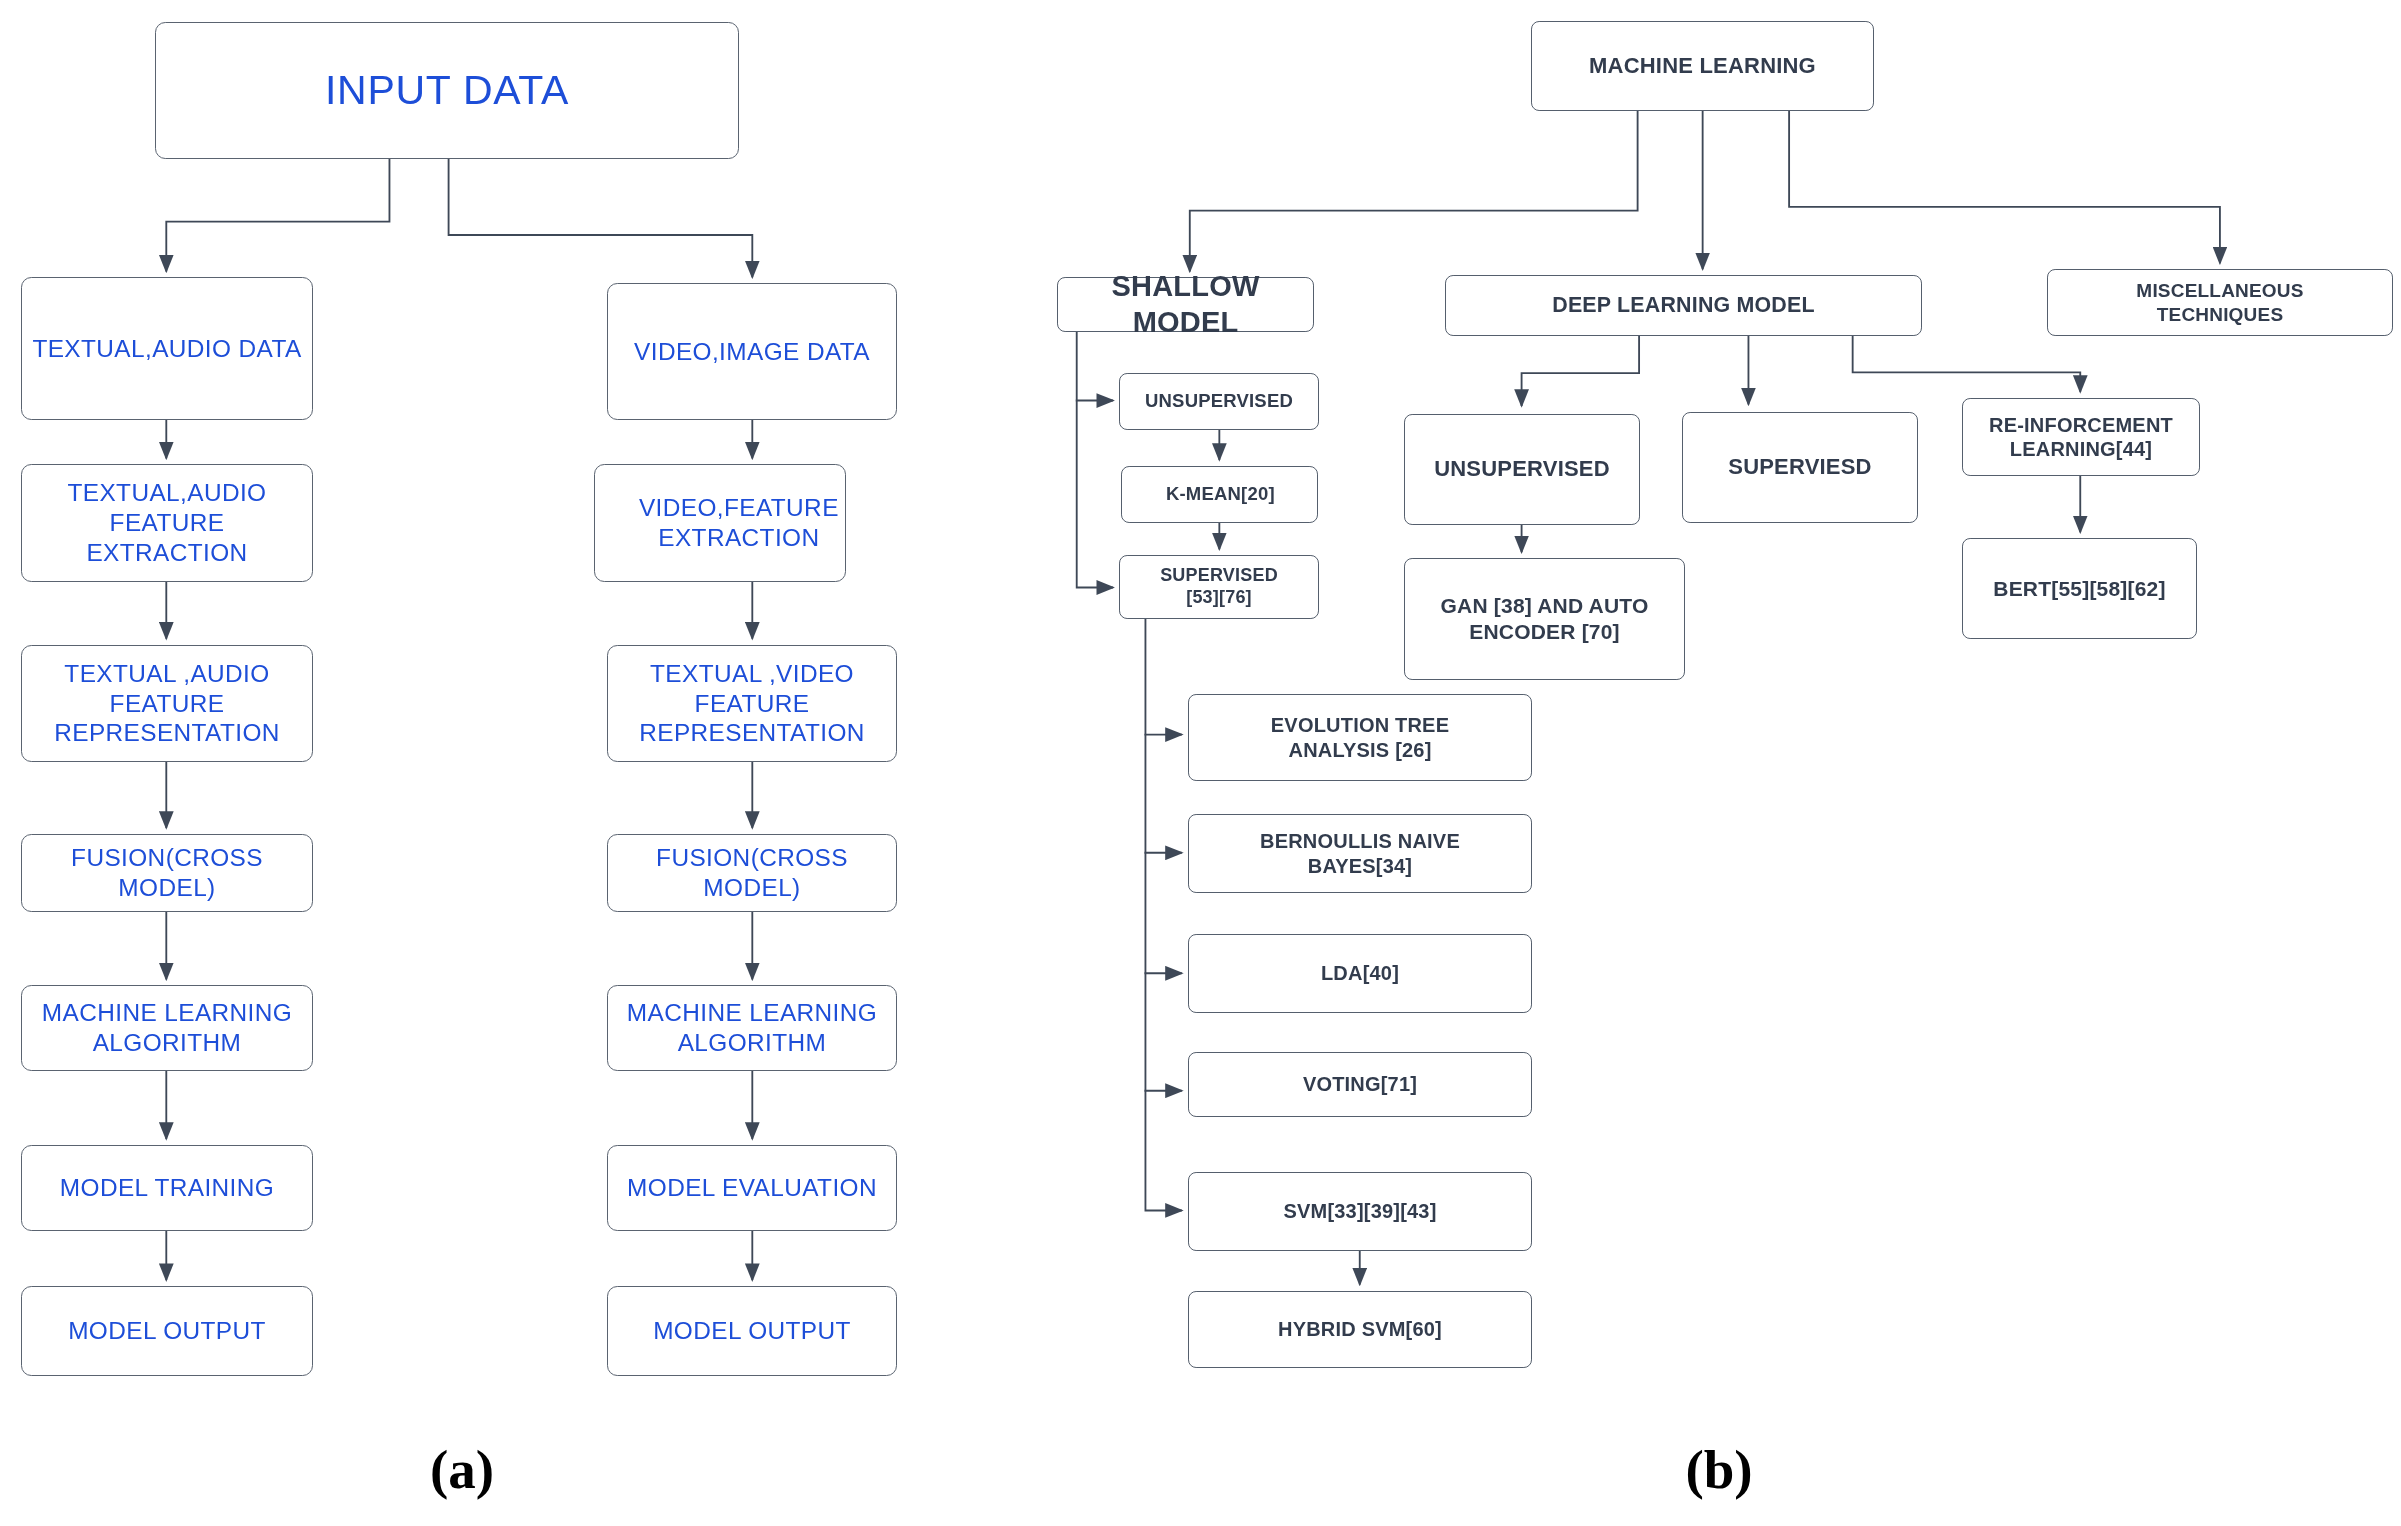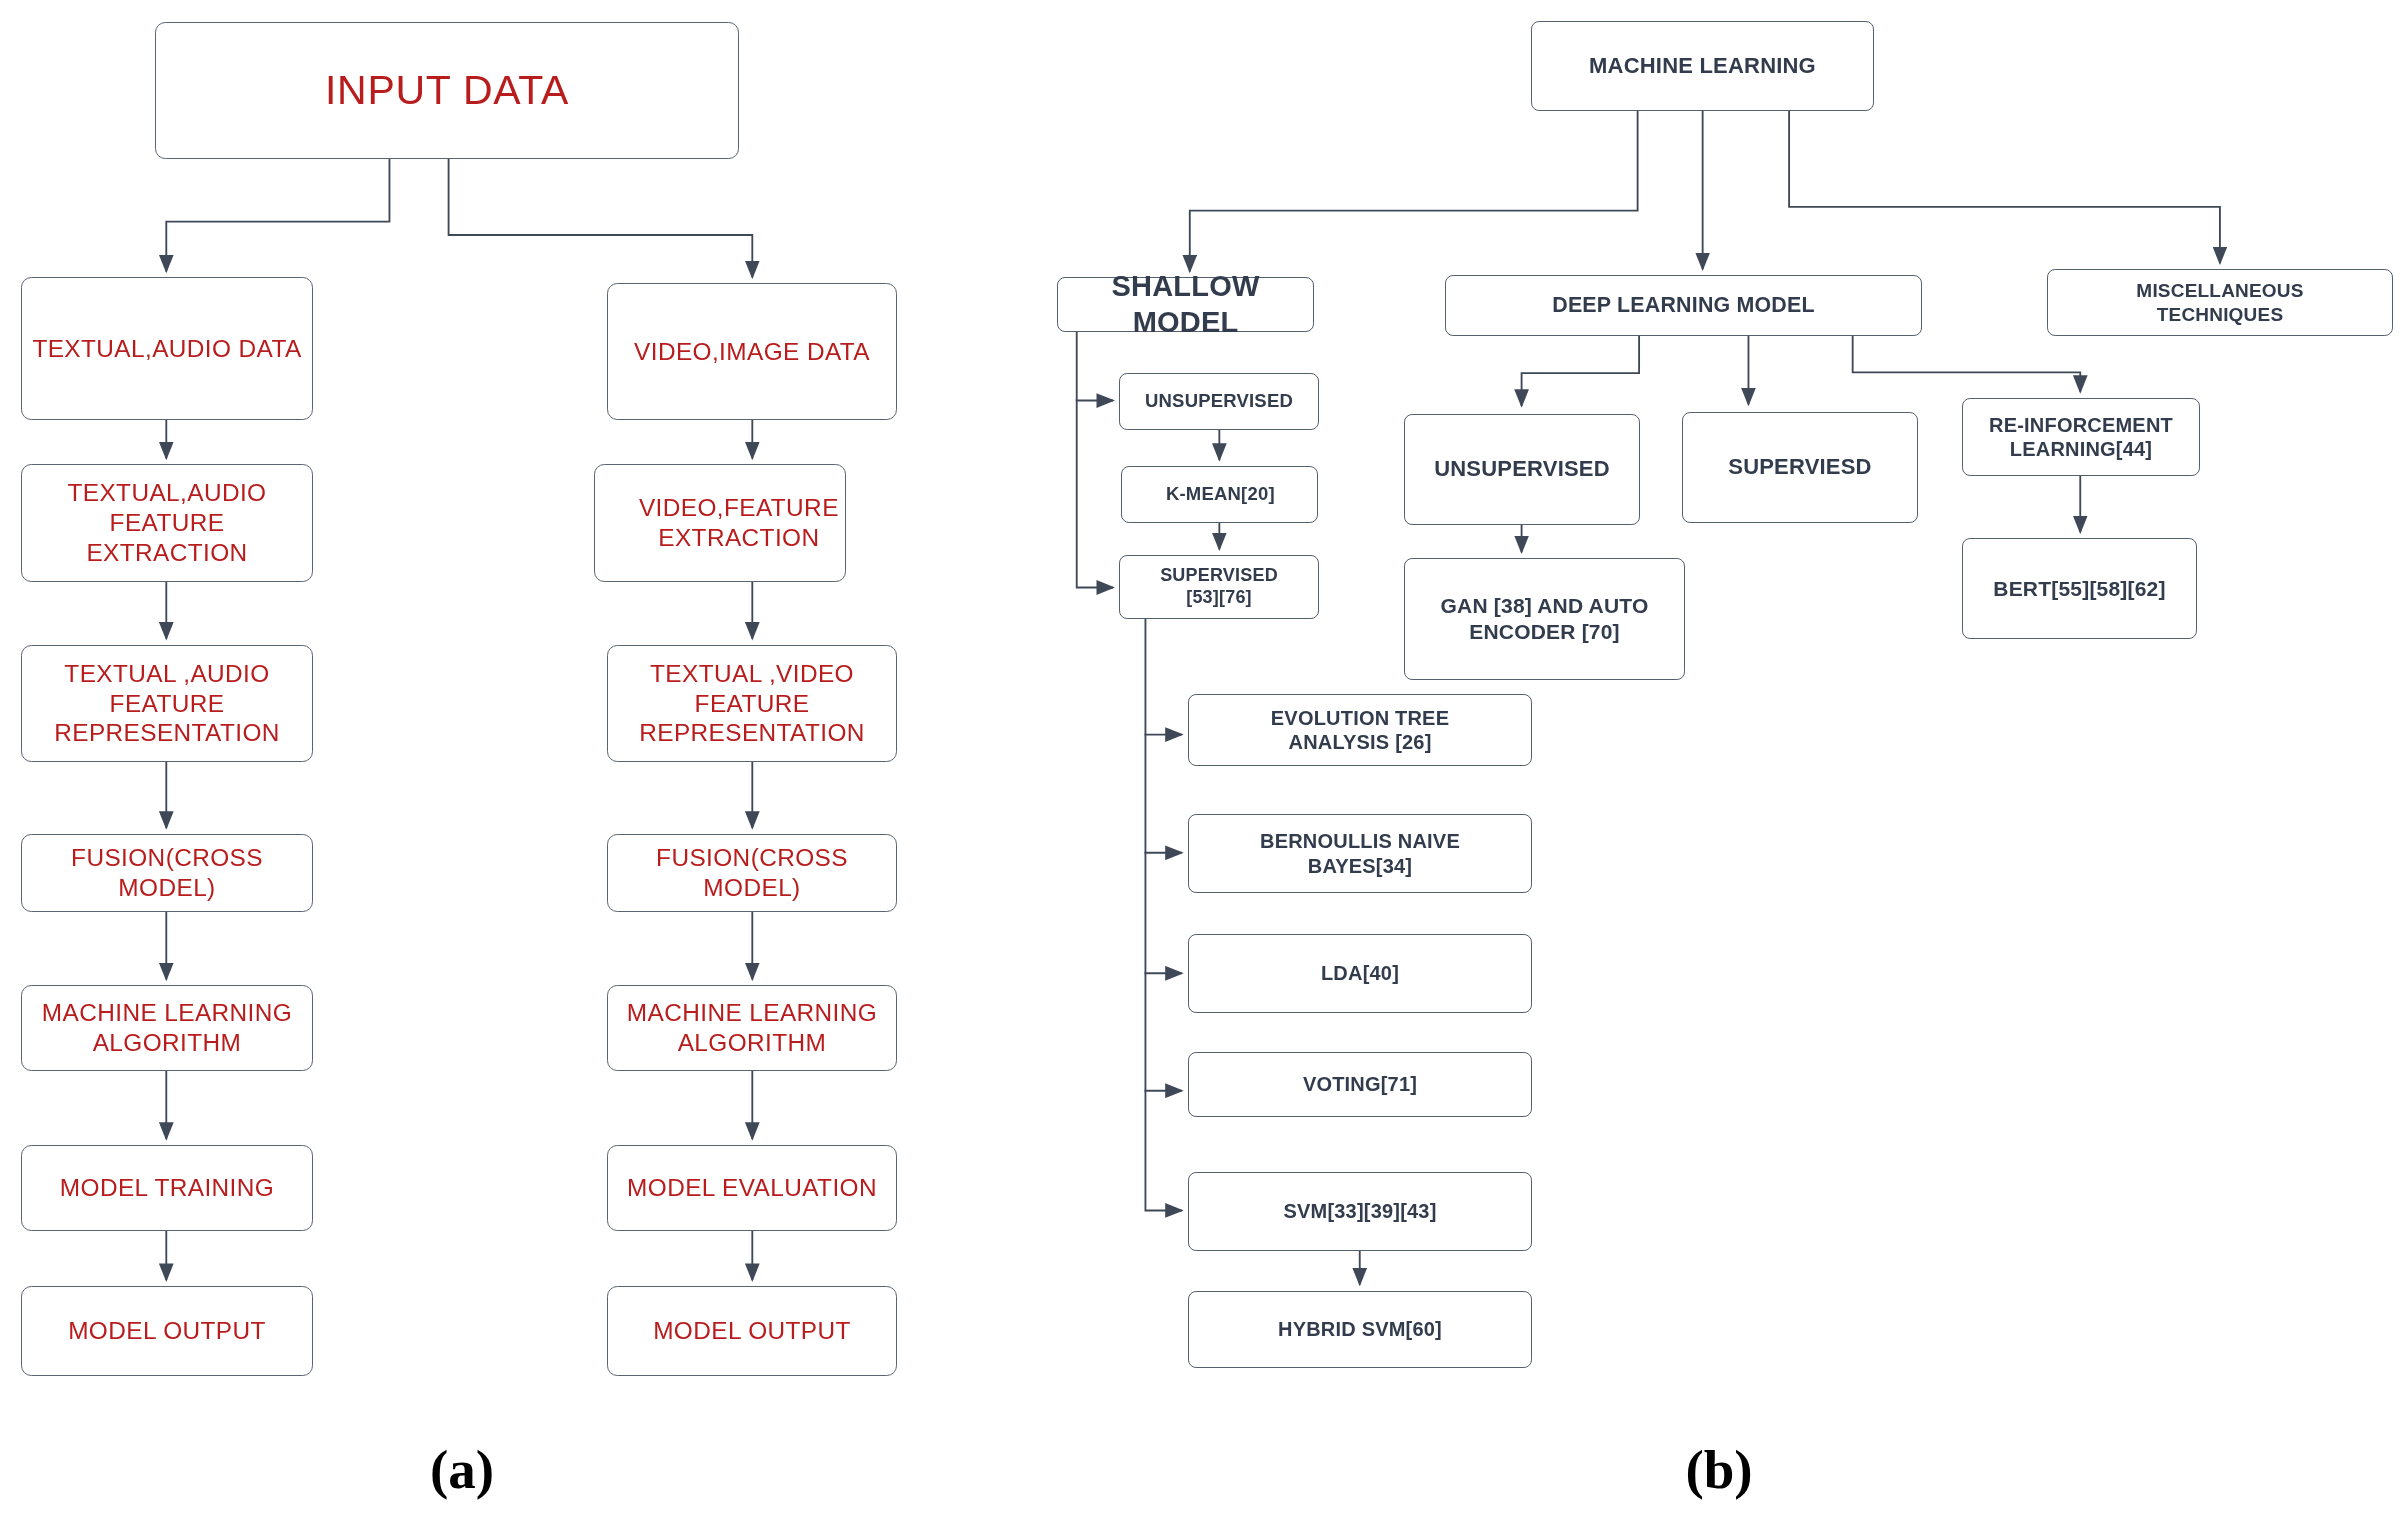--- a/index.html
+++ b/index.html
@@ -18,21 +18,21 @@
     border:1.8px solid #5a6370;
     border-radius:10.3px;
     display:flex;
     align-items:center;
     justify-content:center;
     text-align:center;
     white-space:pre-line;
     line-height:1.22;
     padding:4.4px 10.3px;
   }
-  .pa { color:#b91c1c; font-size:24.4px; letter-spacing:0.4px; }
+  .pa { color:#1d4ed8; font-size:24.4px; letter-spacing:0.4px; }
   .pa-root { font-size:41px; letter-spacing:0.7px; }
   .pb { color:#323c4d; font-weight:bold; border-width:1.5px; border-color:#555f6d; border-radius:8.1px; font-size:20px; letter-spacing:0.2px; }
   .caption {
     position:absolute;
     font-family:"Liberation Serif", serif;
     font-weight:bold;
     font-size:55px;
     color:#000000;
     text-align:center;
     width:296px;
@@ -120,21 +120,21 @@
   <div class="node pa" style="left:607px; top:1286px; width:290px; height:90px;">MODEL OUTPUT</div>
 
   <div class="node pb" style="left:1531px; top:21.4px; width:343px; height:90px; font-size:22px;">MACHINE LEARNING</div>
 
   <div class="node pb" style="left:1057px; top:277px; width:257px; height:55px; font-size:29px;">SHALLOW MODEL</div>
   <div class="node pb" style="left:1119px; top:373px; width:200px; height:57px; font-size:18.5px;">UNSUPERVISED</div>
   <div class="node pb" style="left:1121px; top:466px; width:197px; height:57px; font-size:18.5px;padding-left:12px;">K-MEAN[20]</div>
   <div class="node pb" style="left:1119px; top:555px; width:200px; height:64px; font-size:18px;">SUPERVISED
 [53][76]</div>
 
-  <div class="node pb" style="left:1188px; top:694px; width:344px; height:72px; font-size:20px;">EVOLUTION TREE
+  <div class="node pb" style="left:1188px; top:694px; width:344px; height:87px; font-size:20px;">EVOLUTION TREE
 ANALYSIS [26]</div>
   <div class="node pb" style="left:1188px; top:814px; width:344px; height:79px; font-size:20px;">BERNOULLIS NAIVE
 BAYES[34]</div>
   <div class="node pb" style="left:1188px; top:934px; width:344px; height:79px; font-size:20px;">LDA[40]</div>
   <div class="node pb" style="left:1188px; top:1052px; width:344px; height:65px; font-size:20px;">VOTING[71]</div>
   <div class="node pb" style="left:1188px; top:1172px; width:344px; height:79px; font-size:20px;">SVM[33][39][43]</div>
   <div class="node pb" style="left:1188px; top:1291px; width:344px; height:77px; font-size:20px;">HYBRID SVM[60]</div>
 
   <div class="node pb" style="left:1445px; top:275px; width:477px; height:61px; font-size:21.4px;">DEEP LEARNING MODEL</div>
   <div class="node pb" style="left:1404px; top:414px; width:236px; height:111px; font-size:22px;">UNSUPERVISED</div>

